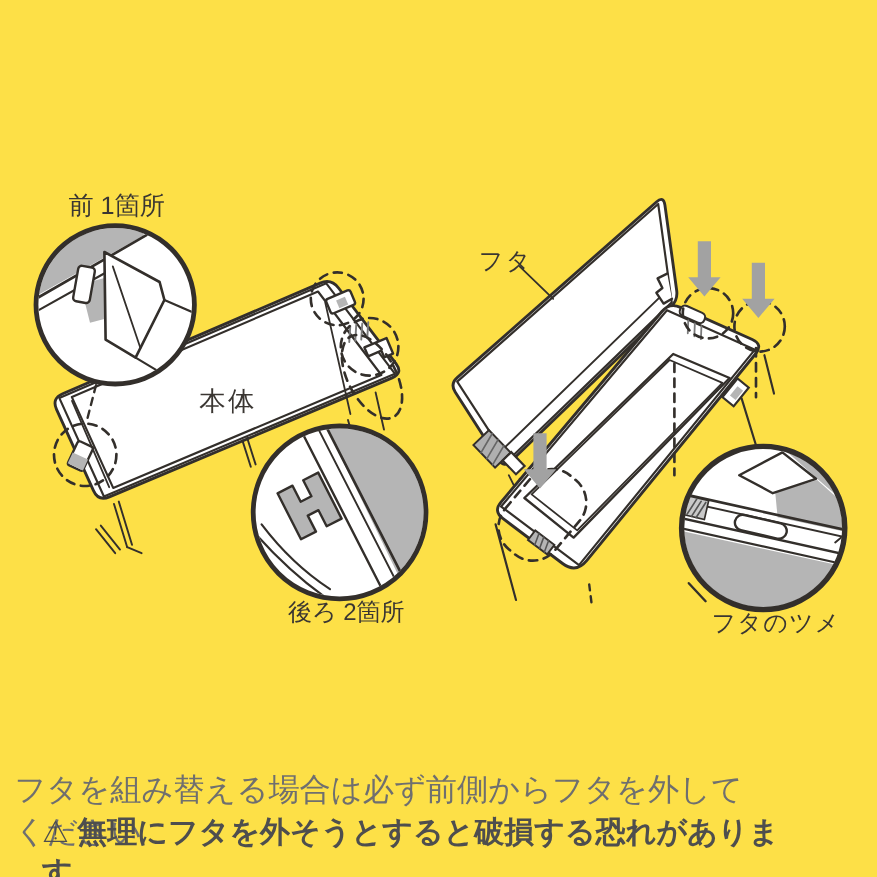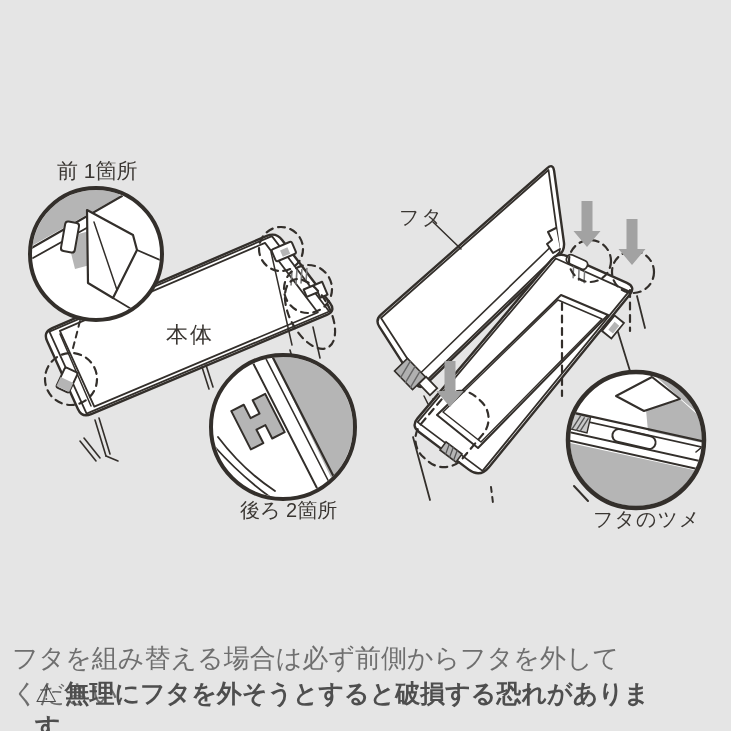--- a/index.html
+++ b/index.html
@@ -1,16 +1,16 @@
 <!DOCTYPE html>
 <html><head>
 <meta charset="utf-8">
 <style>
   html,body{margin:0;padding:0;background:#fff;}
-  .page{position:relative;width:731px;height:731px;background:#e5e5e5;overflow:hidden;
+  .page{position:relative;width:731px;height:731px;background:#fde047;overflow:hidden;
         font-family:"Liberation Sans",sans-serif;}
   svg{position:absolute;left:0;top:0;}
   .lbl{fill:#3a3632;font-family:"Liberation Sans",sans-serif;}
   .cap{position:absolute;left:0;width:618px;padding-left:12px;}
   .cap1{top:641px;font-size:26px;color:#6f6f6f;letter-spacing:0px;}
   .cap2{top:677px;font-size:25px;font-weight:bold;color:#4e4e4e;margin-left:23px;}
   .cap2 .wicon{margin-right:7px;font-weight:normal;}
 </style>
 </head>
 <body>

